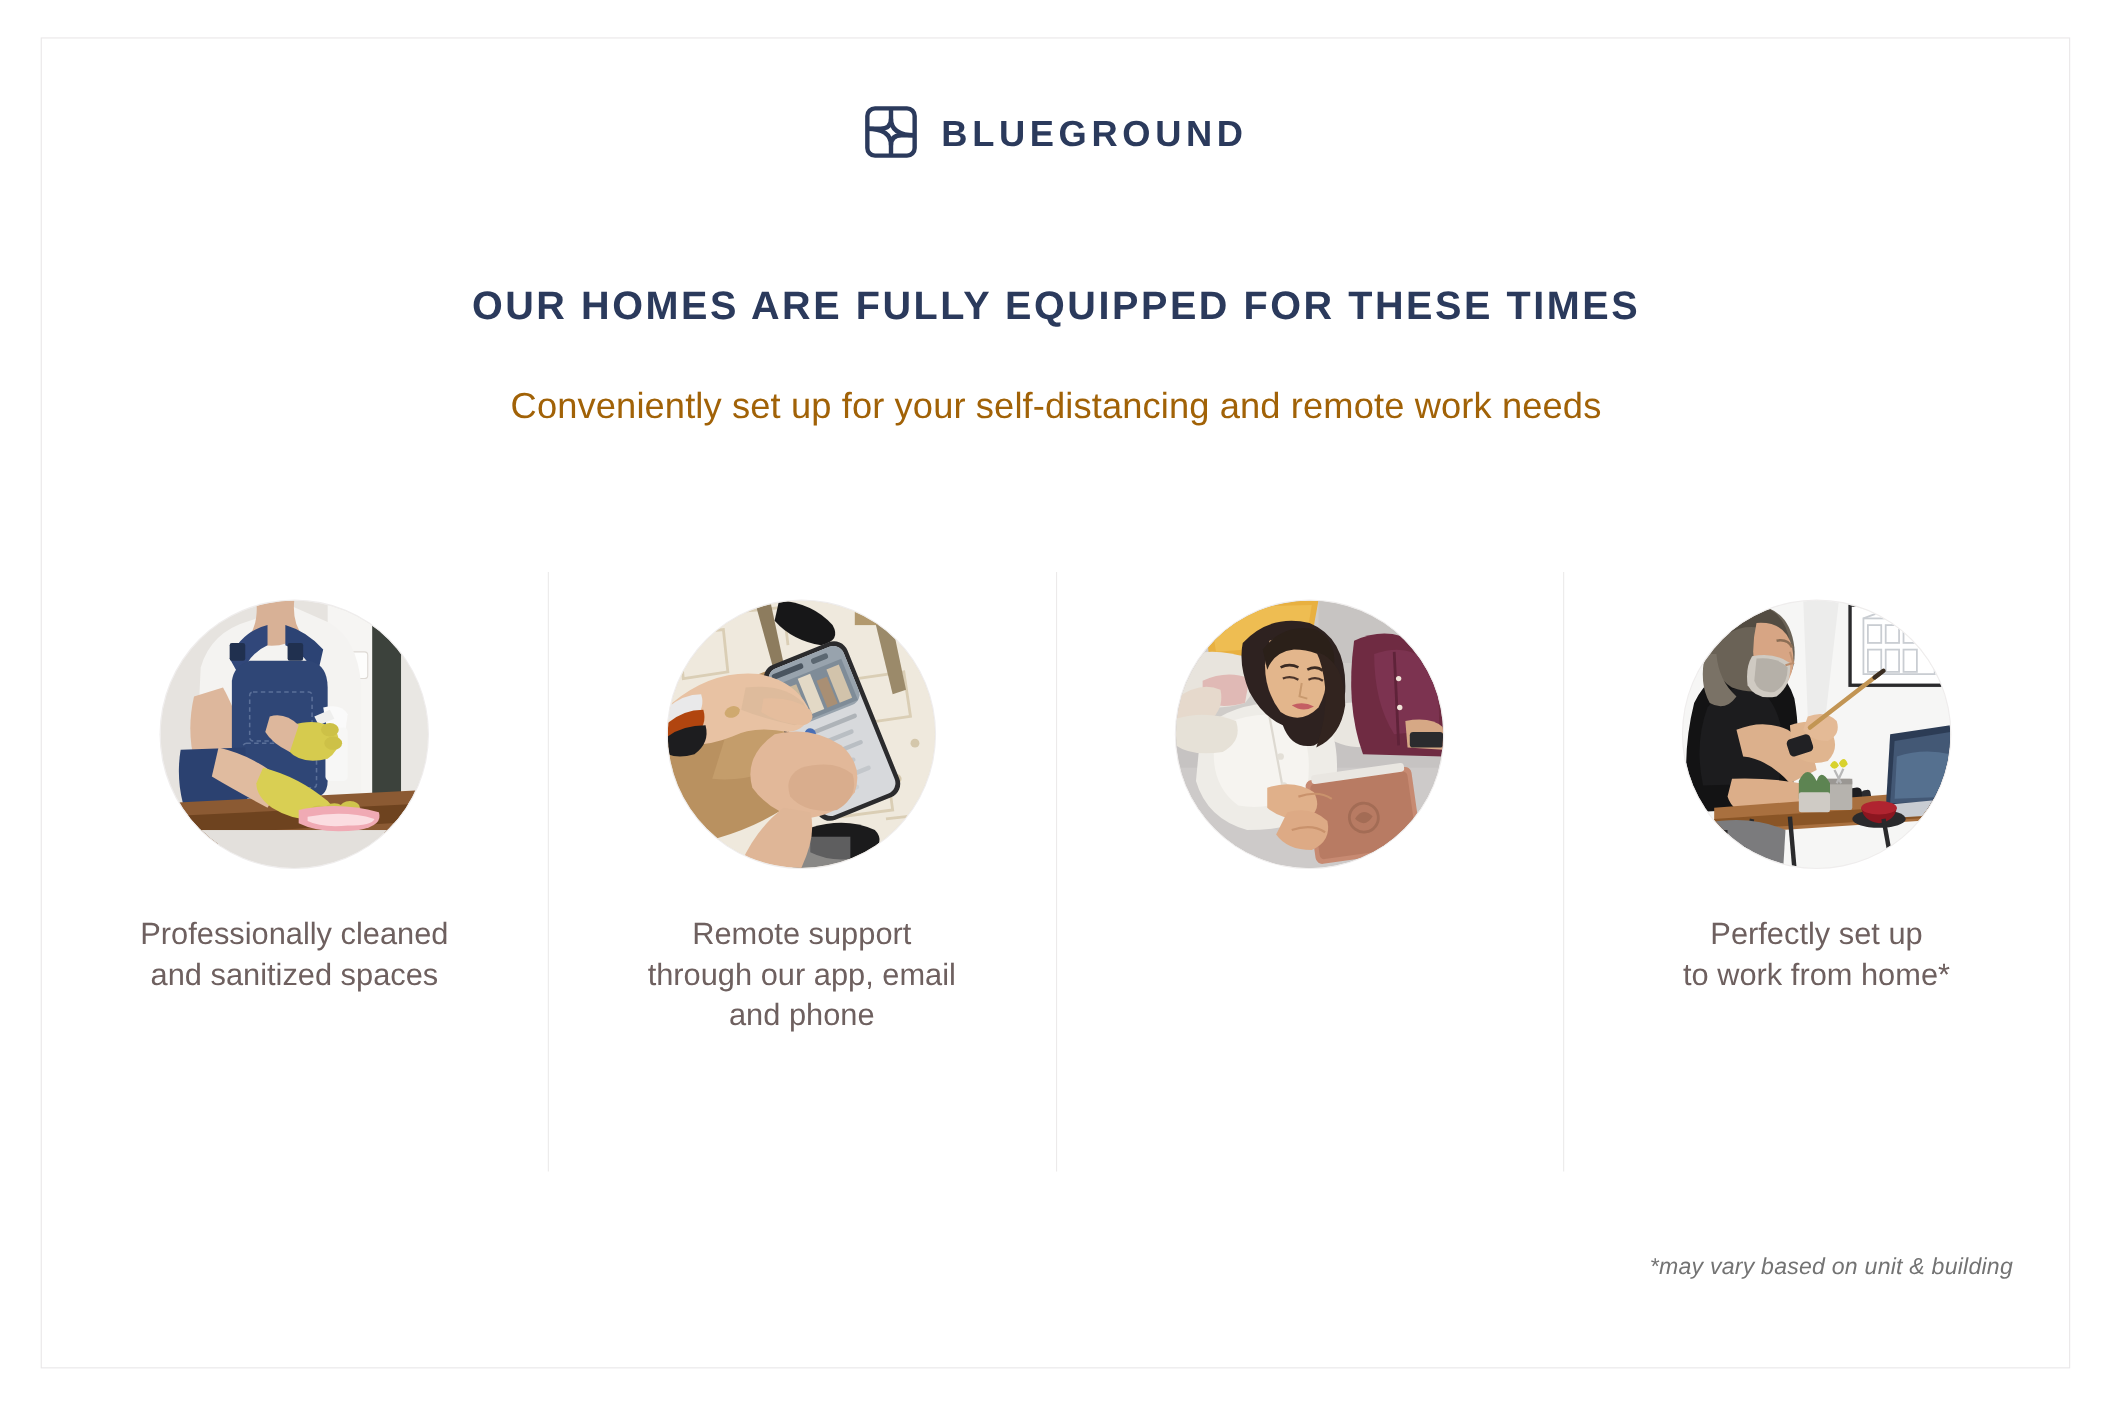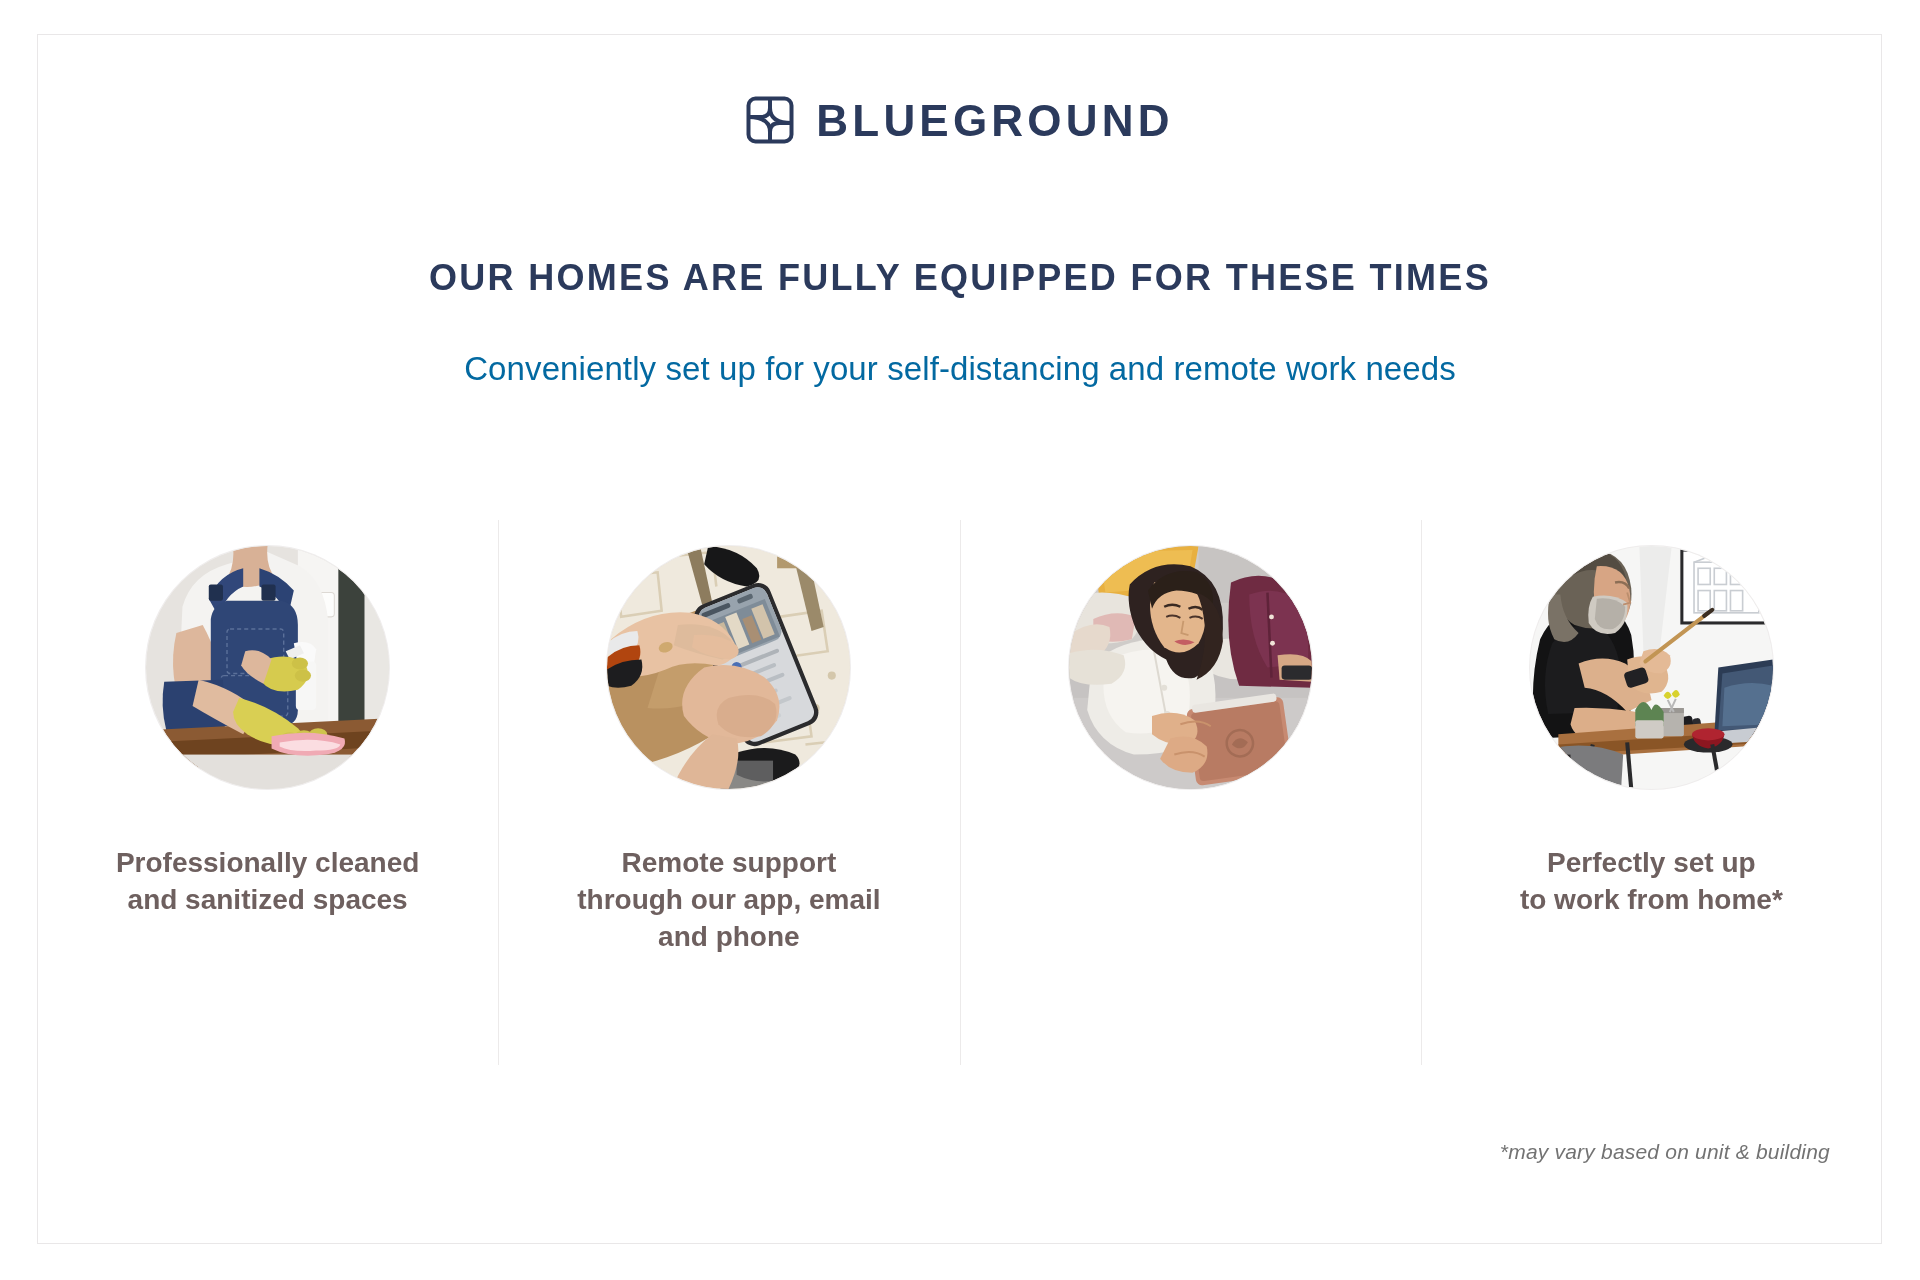--- a/index.html
+++ b/index.html
@@ -41,21 +41,21 @@
     justify-content: center;
     gap: 22px;
   }
   .logo-mark {
     width: 48px;
     height: 48px;
     display: block;
   }
   .logo-word {
     font-family: "Liberation Sans", sans-serif;
-    font-size: 44px;
+    font-size: 33px;
     font-weight: 700;
     letter-spacing: 4.2px;
     color: #2b3a5c;
     line-height: 1;
     padding-top: 2px;
   }
 
   
   .headline {
     position: absolute;
@@ -75,21 +75,21 @@
   
   .subtitle {
     position: absolute;
     left: 0;
     top: 350px;
     width: 100%;
     text-align: center;
     font-family: "Liberation Sans", sans-serif;
     font-size: 33px;
     font-weight: 400;
-    color: #0369a1;
+    color: #a16207;
     letter-spacing: 0.1px;
     white-space: nowrap;
   }
 
   
   .features {
     position: absolute;
     left: 37px;
     top: 520px;
     width: 1845px;
@@ -121,27 +121,27 @@
     width: 243px;
     height: 243px;
     border-radius: 50%;
     overflow: hidden;
     box-shadow: 0 0 0 1px #efeded;
     background: #f2f0ee;
   }
   .photo svg { display: block; width: 100%; height: 100%; }
 
   .caption {
-    margin-top: 56px;
+    margin-top: 42px;
     text-align: center;
     font-family: "Liberation Sans", sans-serif;
     font-size: 28px;
     line-height: 1.32;
     color: #6e605f;
-    font-weight: 700;
+    font-weight: 400;
     white-space: pre-line;
   }
 
   
   .footnote {
     position: absolute;
     right: 90px;
     top: 1140px;
     font-family: "Liberation Sans", sans-serif;
     font-style: italic;

